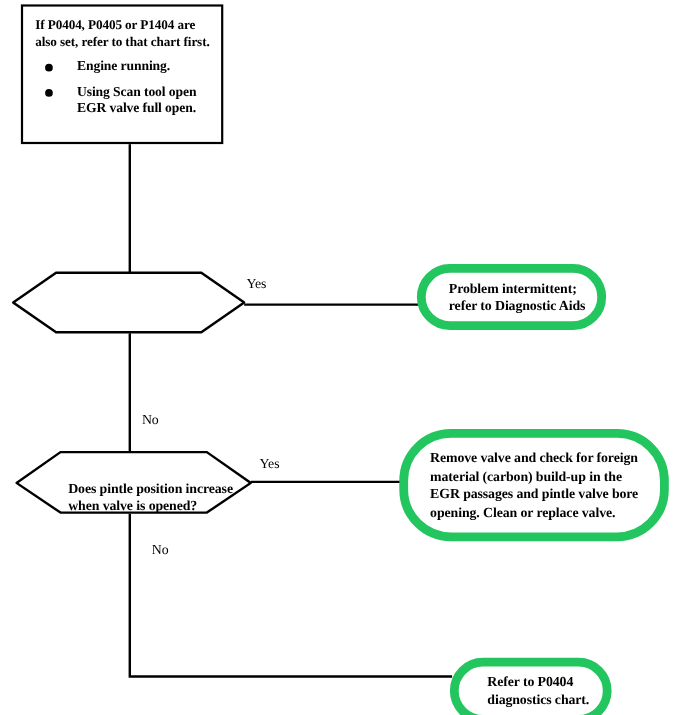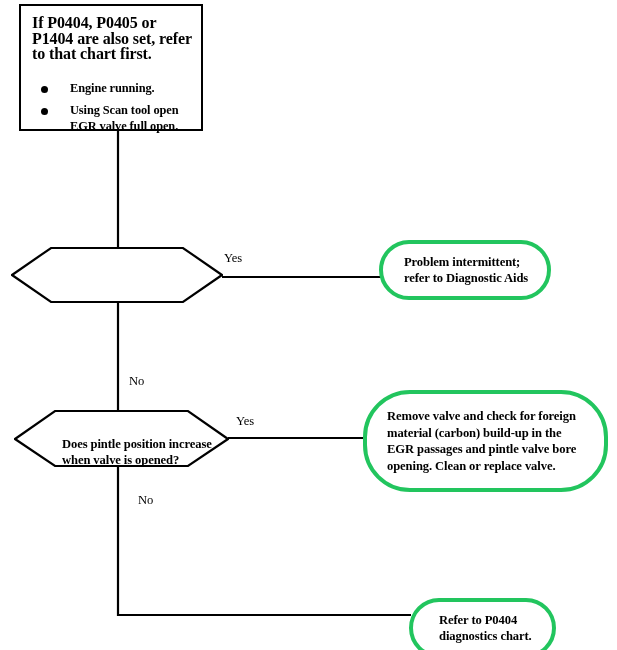--- a/index.html
+++ b/index.html
@@ -34,27 +34,27 @@
     left: 19px;
     top: 4px;
     width: 184px;
     height: 127px;
     box-sizing: border-box;
     border: 2px solid #000000;
     background: #ffffff;
     padding: 9px 9px 0 11px;
   }
   .instruction-lead {
-    font-size: 16px;
+    font-size: 12px;
     font-weight: bold;
     line-height: 15.5px;
     letter-spacing: -0.1px;
   }
   .bullet-list {
-    margin: 19px 0 0 0;
+    margin: 7px 0 0 0;
     padding: 0;
     list-style: none;
   }
   .bullet-list li {
     position: relative;
     padding-left: 38px;
     font-size: 12.4px;
     font-weight: bold;
     line-height: 15.5px;
     margin-bottom: 7px;
@@ -108,21 +108,21 @@
   #hexagon-pintle-position .hex-text {
     text-align: left;
     padding-left: 48px;
     padding-right: 10px;
   }
 
   
   .rounded-box {
     position: absolute;
     box-sizing: border-box;
-    border: 4px solid #22c55e;
+    border: 8px solid #22c55e;
     background: #ffffff;
     display: flex;
     align-items: center;
     justify-content: flex-start;
   }
   .rounded-box .box-text {
     font-size: 12.6px;
     font-weight: bold;
     line-height: 16.5px;
     letter-spacing: -0.1px;

